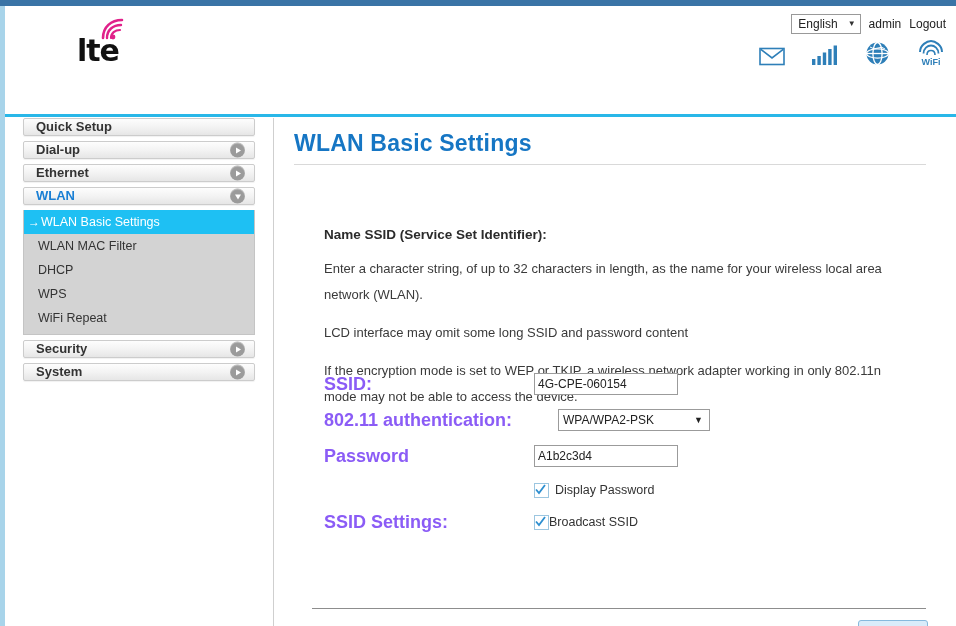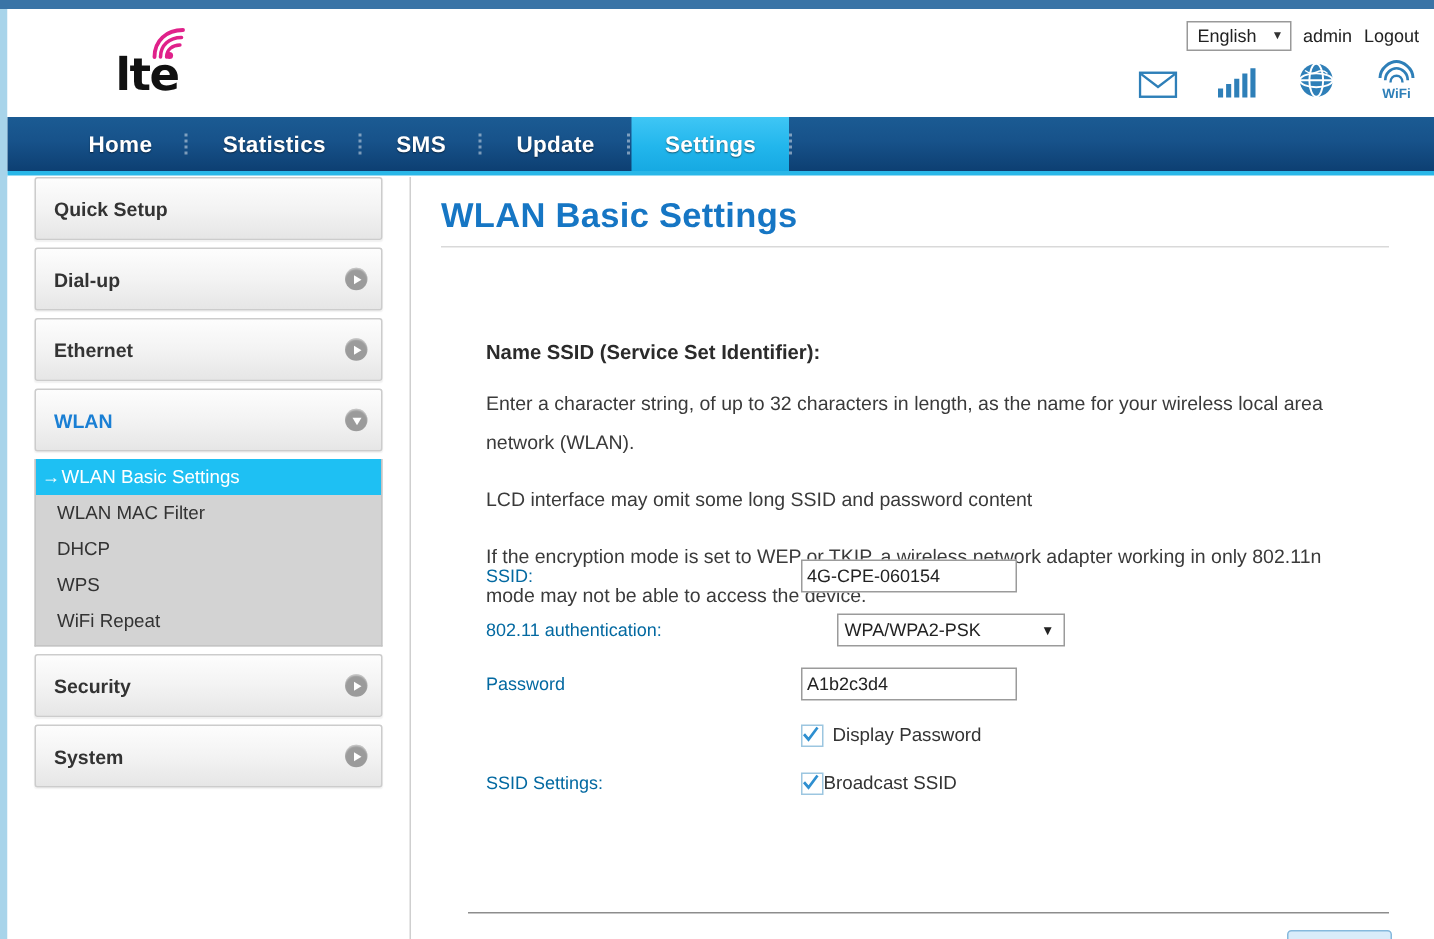--- a/index.html
+++ b/index.html
@@ -168,26 +168,26 @@
     top: 118px;
     width: 268px;
     height: 508px;
     background: #ffffff;
     border-right: 1px solid #cfcfcf;
   }
 
   .side-btn {
     position: relative;
     margin: 0 18px 5px 18px;
-    height: 42px;
+    height: 18px;
     background: linear-gradient(to bottom, #fdfdfd 0%, #f3f3f3 50%, #e6e6e6 100%);
     border: 1px solid #cccccc;
     border-radius: 2px;
     display: flex;
-    align-items: center;
+    align-items: flex-start;
     padding-left: 12px;
     font-size: 13px;
     font-weight: bold;
     color: #333333;
     cursor: pointer;
     box-shadow: 0 1px 1px rgba(0,0,0,.06);
     box-sizing: border-box;
   }
   .side-btn.open { color: #1a7fd4; }
   .side-btn .arrow {
@@ -301,22 +301,23 @@
     top: 248px;
     width: 610px;
   }
   .frow {
     display: flex;
     align-items: center;
     height: 36px;
   }
   .flabel {
     width: 210px;
-    font-size: 12px;
-    color: #0369a1;
+    font-size: 18px;
+    color: #8b5cf6;
+    font-weight: bold;
   }
   .finput {
     width: 136px;
     height: 18px;
     border: 1px solid #9b9b9b;
     background: #ffffff;
     font-size: 12px;
     font-family: "Liberation Sans", sans-serif;
     color: #222222;
     padding: 1px 3px;
@@ -442,33 +443,20 @@
       </svg>
       <svg class="hicon" width="30" height="26" viewBox="0 0 30 26">
         <path d="M4 12 C4 5, 11 1, 15 1 C19 1, 26 5, 26 12" fill="none" stroke="#2e7fb8" stroke-width="2"></path>
         <path d="M7.5 13.5 C7.5 8.5, 11.5 5.5, 15 5.5 C18.5 5.5, 22.5 8.5, 22.5 13.5" fill="none" stroke="#2e7fb8" stroke-width="1.8"></path>
         <path d="M11 15 C11 12, 13 10.5, 15 10.5 C17 10.5, 19 12, 19 15" fill="none" stroke="#2e7fb8" stroke-width="1.6"></path>
         <text x="15" y="25" font-family="Liberation Sans, sans-serif" font-size="9" font-weight="bold" fill="#2e7fb8" text-anchor="middle">WiFi</text>
       </svg>
     </div>
   </div>
 
-  <div class="navbar">
-    <div class="nav-spacer"></div>
-    <div class="nav-item">Home</div>
-    <div class="nav-sep"></div>
-    <div class="nav-item">Statistics</div>
-    <div class="nav-sep"></div>
-    <div class="nav-item">SMS</div>
-    <div class="nav-sep"></div>
-    <div class="nav-item">Update</div>
-    <div class="nav-sep"></div>
-    <div class="nav-item active">Settings</div>
-    <div class="nav-sep"></div>
-  </div>
   <div class="nav-underline"></div>
 
   <div class="sidebar">
 
     <div class="side-btn">
       <span>Quick Setup</span>
     </div>
 
     <div class="side-btn">
       <span>Dial-up</span>

